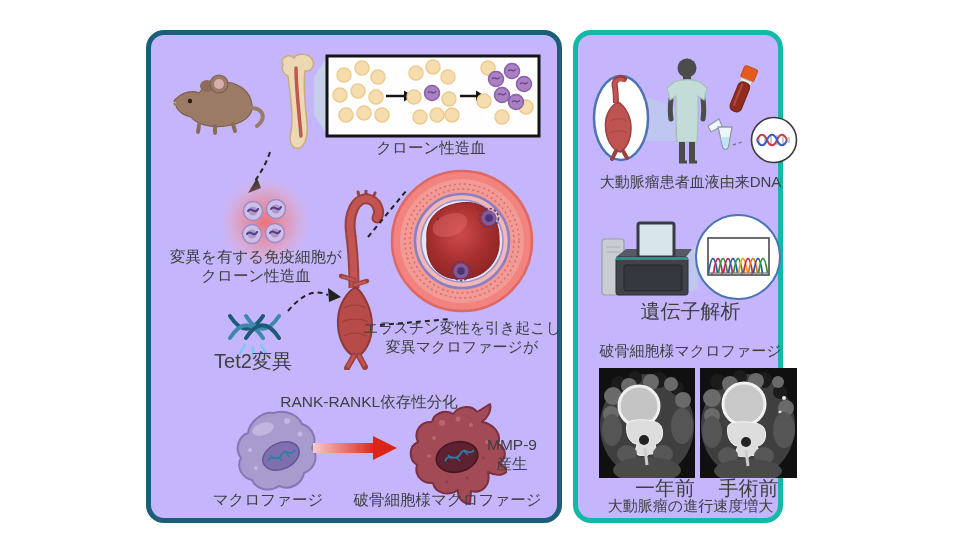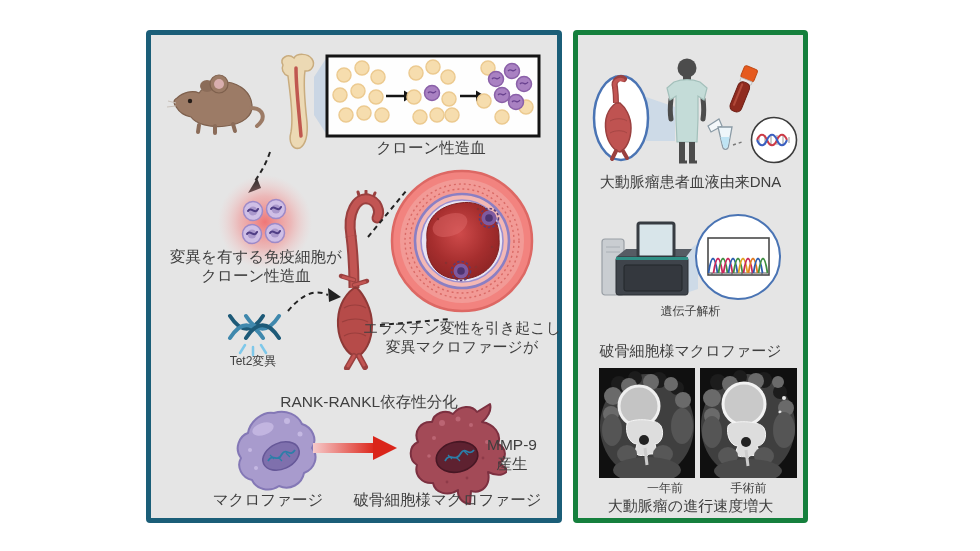--- a/index.html
+++ b/index.html
@@ -1,24 +1,24 @@
 <!DOCTYPE html>
 <html><head>
 <meta charset="utf-8">
 <style>
   html,body{margin:0;padding:0;background:#fff;}
   .canvas{position:relative;width:980px;height:551px;background:#fff;overflow:hidden;
           font-family:"Liberation Sans","DejaVu Sans",sans-serif;color:#3f3f3f;}
-  .panel{position:absolute;top:30px;height:493px;background:#e5e5e5;box-sizing:border-box;border-radius:4px;}
+  .panel{position:absolute;top:30px;height:493px;background:#c4b5fd;box-sizing:border-box;border-radius:18px;}
   .panel-left{left:146px;width:416px;border:5px solid #1b5e78;}
-  .panel-right{left:573px;width:235px;border:5px solid #15803d;}
+  .panel-right{left:573px;width:210px;border:5px solid #14b8a6;}
   .abs{position:absolute;}
   .lbl{position:absolute;text-align:center;font-size:15.5px;line-height:19px;white-space:nowrap;}
   .lbl.small{font-size:15px;line-height:18.5px;}
-  .lbl.big{font-size:12px;}
+  .lbl.big{font-size:20px;}
   svg{display:block;}
 </style>
 </head>
 <body>
 
 <div class="canvas">
 
   <div class="panel panel-left">
 
     <svg class="abs" style="left:12px;top:27px" width="104" height="75" viewBox="0 0 104 75">

